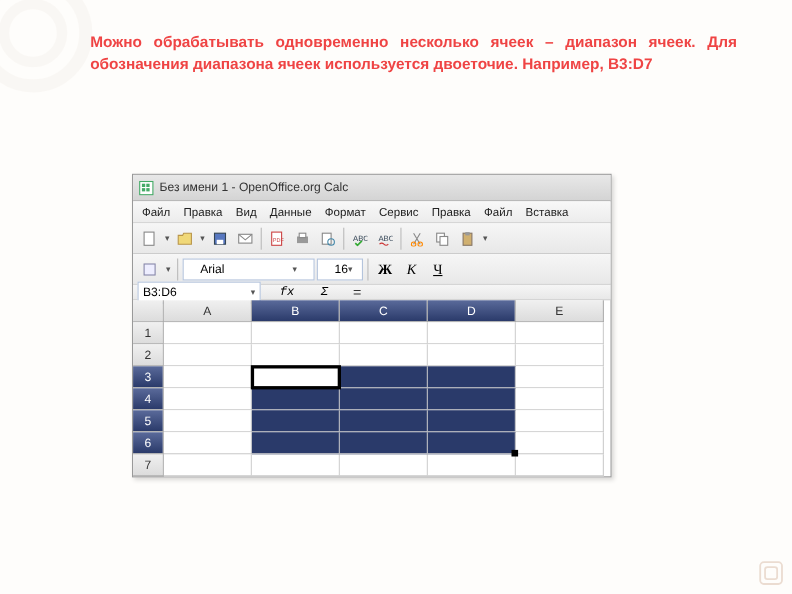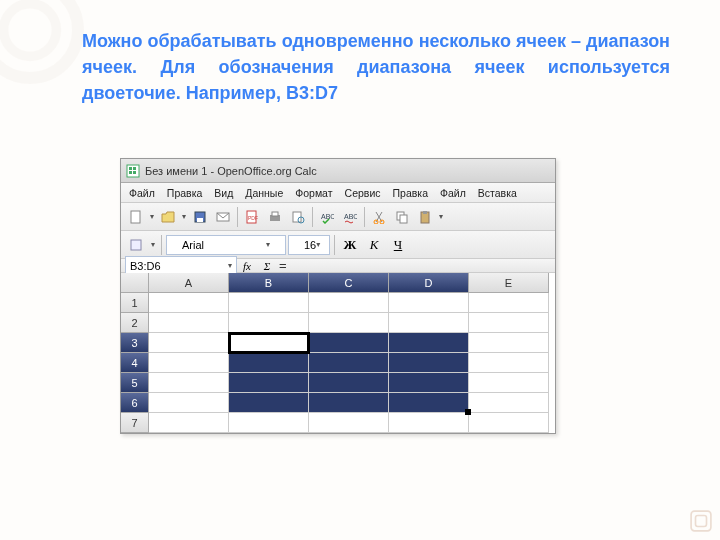--- a/index.html
+++ b/index.html
@@ -1,37 +1,37 @@
 <!DOCTYPE html>
 <html><head>
 <meta charset="utf-8">
 <style>
 *{margin:0;padding:0;box-sizing:border-box}
 body{width:720px;height:540px;background:#fefdfb;font-family:Verdana,Arial,sans-serif;position:relative;overflow:hidden}
 .bg-swirl{position:absolute;top:-30px;left:-30px;width:120px;height:120px;opacity:0.08;pointer-events:none}
 .bg-swirl svg{width:100%;height:100%}
-.description{position:absolute;top:28px;left:82px;right:50px;font-size:18px;font-weight:bold;color:#3b82f6;line-height:1.45;text-align:justify}
+.description{position:absolute;top:28px;left:82px;right:50px;font-size:14px;font-weight:bold;color:#ef4444;line-height:1.45;text-align:justify}
 .app-window{position:absolute;top:158px;left:120px;width:436px;border:1px solid #999;background:#fff;box-shadow:2px 2px 4px rgba(0,0,0,0.15)}
 .titlebar{height:24px;background:linear-gradient(to bottom,#e8e8e8,#d4d4d4);display:flex;align-items:center;padding:0 4px;border-bottom:1px solid #aaa}
 .titlebar .doc-icon{width:16px;height:16px;margin-right:4px;display:flex;align-items:center;justify-content:center}
 .titlebar .title-text{font-size:11px;color:#333}
 .menubar{height:20px;background:linear-gradient(to bottom,#f8f8f8,#ececec);display:flex;align-items:center;padding:5px 2px;border-bottom:1px solid #ccc}
 .menubar span{font-size:10.5px;color:#222;padding:2px 6px;cursor:pointer}
 .toolbar1{height:28px;background:linear-gradient(to bottom,#f6f6f6,#e8e8e8);display:flex;align-items:center;padding:0 4px;border-bottom:1px solid #ccc;gap:1px}
 .tbtn{width:22px;height:22px;display:flex;align-items:center;justify-content:center;border:1px solid transparent;border-radius:2px;font-size:13px}
 .sep{width:1px;height:20px;background:#bbb;margin:0 2px}
 .dd{width:8px;font-size:8px;color:#555;display:flex;align-items:center;justify-content:center}
 .toolbar2{height:28px;background:linear-gradient(to bottom,#f6f6f6,#e8e8e8);display:flex;align-items:center;padding:0 4px;border-bottom:1px solid #ccc;gap:2px}
 .fontbox{height:20px;border:1px solid #b4c4dc;background:#fff;font-size:11px;padding:0 15px;display:flex;align-items:center;justify-content:space-between}
 .fontname{width:120px}
 .fontsize{width:42px}
 .fmt-btn{width:22px;height:20px;display:flex;align-items:center;justify-content:center;font-size:13px;font-family:'Times New Roman',serif}
-.namebox-row{height:14px;background:linear-gradient(to bottom,#f6f6f6,#e8e8e8);display:flex;align-items:center;padding:0 4px;border-bottom:1px solid #ccc;gap:0}
+.namebox-row{height:14px;background:linear-gradient(to bottom,#f6f6f6,#e8e8e8);display:flex;align-items:center;padding:0 4px;border-bottom:1px solid #ccc;gap:14px}
 .namebox{width:112px;height:20px;border:1px solid #b4c4dc;background:#fff;font-size:11px;padding:0 4px;display:flex;align-items:center;justify-content:space-between}
-.fxbtn{width:20px;height:20px;display:flex;align-items:center;justify-content:center;font-size:11px;font-style:italic;font-family:Liberation Serif, serif}
+.fxbtn{width:20px;height:20px;display:flex;align-items:center;justify-content:center;font-size:11px;font-style:italic;font-family:Liberation Mono, monospace}
 .eq{font-size:13px;color:#333;padding:0 2px}
 .corner{width:28px;height:20px;background:linear-gradient(to bottom,#f0f0f0,#dcdcdc);border-right:1px solid #aaa;border-bottom:1px solid #aaa}
 .colh{width:80px;height:20px;background:linear-gradient(to bottom,#f0f0f0,#dcdcdc);border-right:1px solid #aaa;border-bottom:1px solid #aaa;display:flex;align-items:center;justify-content:center;font-size:11px;color:#333}
 .colh.sel{background:linear-gradient(to bottom,#5a6a9a,#2a3a6a);color:#fff}
 .row{display:flex}
 .rowh{width:28px;height:20px;background:linear-gradient(to bottom,#f0f0f0,#dcdcdc);border-right:1px solid #aaa;border-bottom:1px solid #aaa;display:flex;align-items:center;justify-content:center;font-size:11px;color:#333}
 .rowh.sel{background:linear-gradient(to bottom,#5a6a9a,#2a3a6a);color:#fff}
 .cell{width:80px;height:20px;border-right:1px solid #ccc;border-bottom:1px solid #ccc;background:#fff}
 .cell.sel{background:#2a3a6a}
 .cell.active{background:#fff;outline:3px solid #000;outline-offset:-2px;z-index:5;position:relative}

